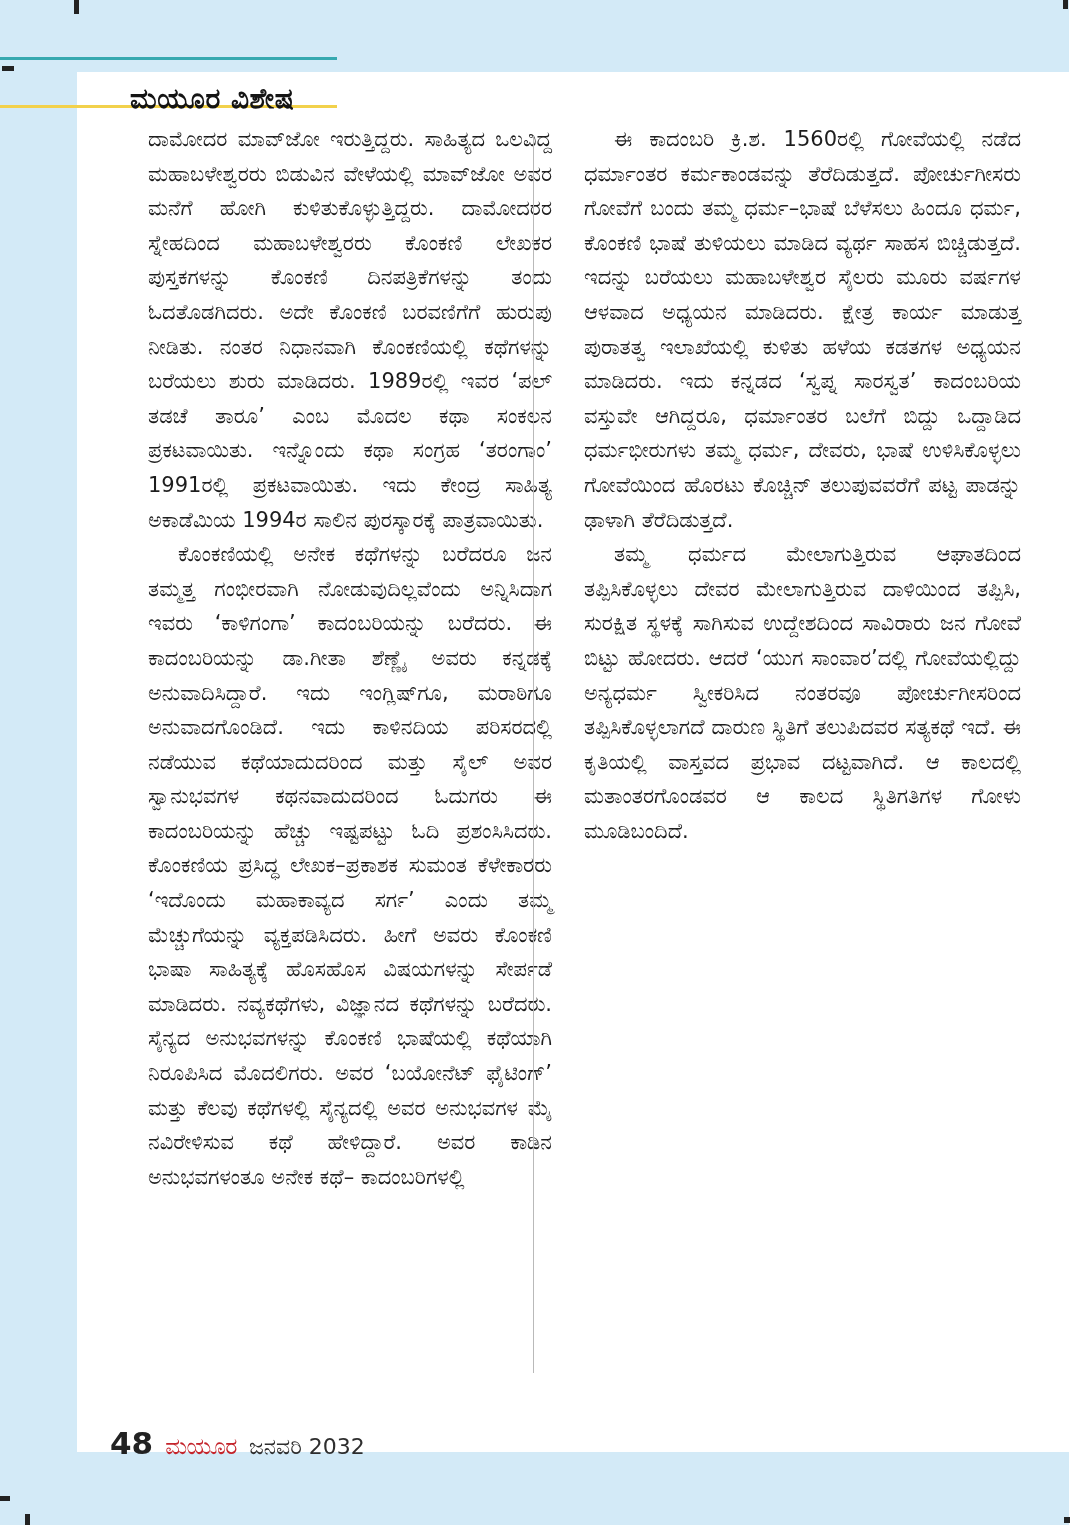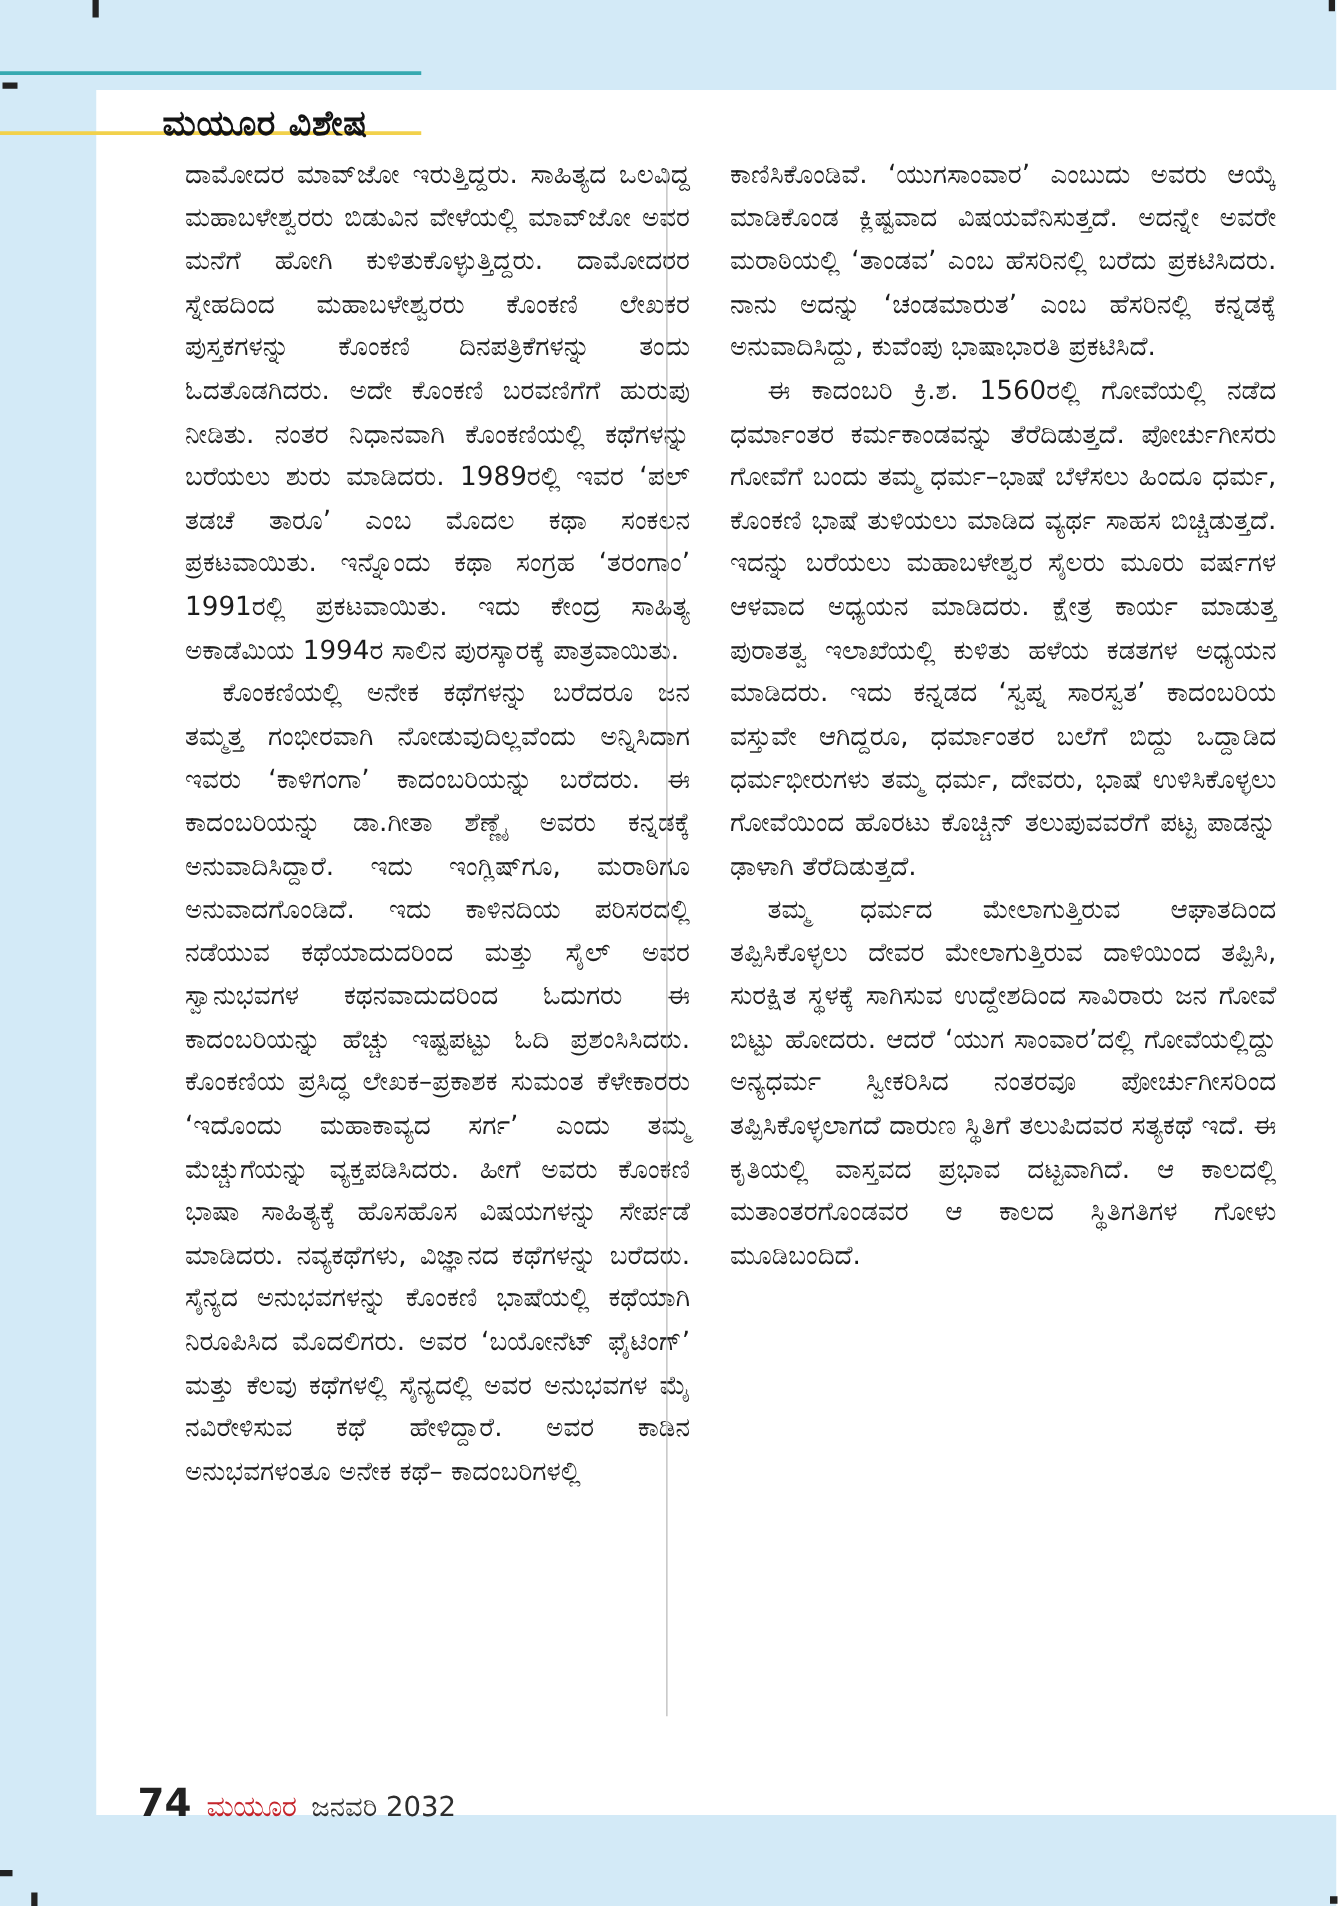--- a/index.html
+++ b/index.html
@@ -64,24 +64,23 @@
 <div class="page-header">
   <h1>ಮಯೂರ ವಿಶೇಷ</h1>
 </div>
 
 <div class="article">
   <div class="col col-left">
       <p>ದಾಮೋದರ ಮಾವ್‌ಜೋ ಇರುತ್ತಿದ್ದರು. ಸಾಹಿತ್ಯದ ಒಲವಿದ್ದ ಮಹಾಬಳೇಶ್ವರರು ಬಿಡುವಿನ ವೇಳೆಯಲ್ಲಿ ಮಾವ್‌ಜೋ ಅವರ ಮನೆಗೆ ಹೋಗಿ ಕುಳಿತುಕೊಳ್ಳುತ್ತಿದ್ದರು. ದಾಮೋದರರ ಸ್ನೇಹದಿಂದ ಮಹಾಬಳೇಶ್ವರರು ಕೊಂಕಣಿ ಲೇಖಕರ ಪುಸ್ತಕಗಳನ್ನು ಕೊಂಕಣಿ ದಿನಪತ್ರಿಕೆಗಳನ್ನು ತಂದು ಓದತೊಡಗಿದರು. ಅದೇ ಕೊಂಕಣಿ ಬರವಣಿಗೆಗೆ ಹುರುಪು ನೀಡಿತು. ನಂತರ ನಿಧಾನವಾಗಿ ಕೊಂಕಣಿಯಲ್ಲಿ ಕಥೆಗಳನ್ನು ಬರೆಯಲು ಶುರು ಮಾಡಿದರು. 1989ರಲ್ಲಿ ಇವರ ‘ಪಲ್ ತಡಚೆ ತಾರೂ’ ಎಂಬ ಮೊದಲ ಕಥಾ ಸಂಕಲನ ಪ್ರಕಟವಾಯಿತು. ಇನ್ನೊಂದು ಕಥಾ ಸಂಗ್ರಹ ‘ತರಂಗಾಂ’ 1991ರಲ್ಲಿ ಪ್ರಕಟವಾಯಿತು. ಇದು ಕೇಂದ್ರ ಸಾಹಿತ್ಯ ಅಕಾಡೆಮಿಯ 1994ರ ಸಾಲಿನ ಪುರಸ್ಕಾರಕ್ಕೆ ಪಾತ್ರವಾಯಿತು.</p>
       <p class="indent">ಕೊಂಕಣಿಯಲ್ಲಿ ಅನೇಕ ಕಥೆಗಳನ್ನು ಬರೆದರೂ ಜನ ತಮ್ಮತ್ತ ಗಂಭೀರವಾಗಿ ನೋಡುವುದಿಲ್ಲವೆಂದು ಅನ್ನಿಸಿದಾಗ ಇವರು ‘ಕಾಳಿಗಂಗಾ’ ಕಾದಂಬರಿಯನ್ನು ಬರೆದರು. ಈ ಕಾದಂಬರಿಯನ್ನು ಡಾ.ಗೀತಾ ಶೆಣ್ಣೈ ಅವರು ಕನ್ನಡಕ್ಕೆ ಅನುವಾದಿಸಿದ್ದಾರೆ. ಇದು ಇಂಗ್ಲಿಷ್‌ಗೂ, ಮರಾಠಿಗೂ ಅನುವಾದಗೊಂಡಿದೆ. ಇದು ಕಾಳಿನದಿಯ ಪರಿಸರದಲ್ಲಿ ನಡೆಯುವ ಕಥೆಯಾದುದರಿಂದ ಮತ್ತು ಸೈಲ್ ಅವರ ಸ್ವಾನುಭವಗಳ ಕಥನವಾದುದರಿಂದ ಓದುಗರು ಈ ಕಾದಂಬರಿಯನ್ನು ಹೆಚ್ಚು ಇಷ್ಟಪಟ್ಟು ಓದಿ ಪ್ರಶಂಸಿಸಿದರು. ಕೊಂಕಣಿಯ ಪ್ರಸಿದ್ಧ ಲೇಖಕ–ಪ್ರಕಾಶಕ ಸುಮಂತ ಕೆಳೇಕಾರರು ‘ಇದೊಂದು ಮಹಾಕಾವ್ಯದ ಸರ್ಗ’ ಎಂದು ತಮ್ಮ ಮೆಚ್ಚುಗೆಯನ್ನು ವ್ಯಕ್ತಪಡಿಸಿದರು. ಹೀಗೆ ಅವರು ಕೊಂಕಣಿ ಭಾಷಾ ಸಾಹಿತ್ಯಕ್ಕೆ ಹೊಸಹೊಸ ವಿಷಯಗಳನ್ನು ಸೇರ್ಪಡೆ ಮಾಡಿದರು. ನವ್ಯಕಥೆಗಳು, ವಿಜ್ಞಾನದ ಕಥೆಗಳನ್ನು ಬರೆದರು. ಸೈನ್ಯದ ಅನುಭವಗಳನ್ನು ಕೊಂಕಣಿ ಭಾಷೆಯಲ್ಲಿ ಕಥೆಯಾಗಿ ನಿರೂಪಿಸಿದ ಮೊದಲಿಗರು. ಅವರ ‘ಬಯೋನೆಟ್ ಫೈಟಿಂಗ್’ ಮತ್ತು ಕೆಲವು ಕಥೆಗಳಲ್ಲಿ ಸೈನ್ಯದಲ್ಲಿ ಅವರ ಅನುಭವಗಳ ಮೈ ನವಿರೇಳಿಸುವ ಕಥೆ ಹೇಳಿದ್ದಾರೆ. ಅವರ ಕಾಡಿನ ಅನುಭವಗಳಂತೂ ಅನೇಕ ಕಥೆ– ಕಾದಂಬರಿಗಳಲ್ಲಿ</p>
     </div>
   <div class="col col-right">
-      <p>ಕಾಣಿಸಿಕೊಂಡಿವೆ. ‘ಯುಗಸಾಂವಾರ’ ಎಂಬುದು ಅವರು ಆಯ್ಕೆ ಮಾಡಿಕೊಂಡ ಕ್ಲಿಷ್ಟವಾದ ವಿಷಯವೆನಿಸುತ್ತದೆ. ಅದನ್ನೇ ಅವರೇ ಮರಾಠಿಯಲ್ಲಿ ‘ತಾಂಡವ’ ಎಂಬ ಹೆಸರಿನಲ್ಲಿ ಬರೆದು ಪ್ರಕಟಿಸಿದರು. ನಾನು ಅದನ್ನು ‘ಚಂಡಮಾರುತ’ ಎಂಬ ಹೆಸರಿನಲ್ಲಿ ಕನ್ನಡಕ್ಕೆ ಅನುವಾದಿಸಿದ್ದು, ಕುವೆಂಪು ಭಾಷಾಭಾರತಿ ಪ್ರಕಟಿಸಿದೆ.</p>
       <p class="indent">ಈ ಕಾದಂಬರಿ ಕ್ರಿ.ಶ. 1560ರಲ್ಲಿ ಗೋವೆಯಲ್ಲಿ ನಡೆದ ಧರ್ಮಾಂತರ ಕರ್ಮಕಾಂಡವನ್ನು ತೆರೆದಿಡುತ್ತದೆ. ಪೋರ್ಚುಗೀಸರು ಗೋವೆಗೆ ಬಂದು ತಮ್ಮ ಧರ್ಮ–ಭಾಷೆ ಬೆಳೆಸಲು ಹಿಂದೂ ಧರ್ಮ, ಕೊಂಕಣಿ ಭಾಷೆ ತುಳಿಯಲು ಮಾಡಿದ ವ್ಯರ್ಥ ಸಾಹಸ ಬಿಚ್ಚಿಡುತ್ತದೆ. ಇದನ್ನು ಬರೆಯಲು ಮಹಾಬಳೇಶ್ವರ ಸೈಲರು ಮೂರು ವರ್ಷಗಳ ಆಳವಾದ ಅಧ್ಯಯನ ಮಾಡಿದರು. ಕ್ಷೇತ್ರ ಕಾರ್ಯ ಮಾಡುತ್ತ ಪುರಾತತ್ವ ಇಲಾಖೆಯಲ್ಲಿ ಕುಳಿತು ಹಳೆಯ ಕಡತಗಳ ಅಧ್ಯಯನ ಮಾಡಿದರು. ಇದು ಕನ್ನಡದ ‘ಸ್ವಪ್ನ ಸಾರಸ್ವತ’ ಕಾದಂಬರಿಯ ವಸ್ತುವೇ ಆಗಿದ್ದರೂ, ಧರ್ಮಾಂತರ ಬಲೆಗೆ ಬಿದ್ದು ಒದ್ದಾಡಿದ ಧರ್ಮಭೀರುಗಳು ತಮ್ಮ ಧರ್ಮ, ದೇವರು, ಭಾಷೆ ಉಳಿಸಿಕೊಳ್ಳಲು ಗೋವೆಯಿಂದ ಹೊರಟು ಕೊಚ್ಚಿನ್ ತಲುಪುವವರೆಗೆ ಪಟ್ಟ ಪಾಡನ್ನು ಢಾಳಾಗಿ ತೆರೆದಿಡುತ್ತದೆ.</p>
       <p class="indent">ತಮ್ಮ ಧರ್ಮದ ಮೇಲಾಗುತ್ತಿರುವ ಆಘಾತದಿಂದ ತಪ್ಪಿಸಿಕೊಳ್ಳಲು ದೇವರ ಮೇಲಾಗುತ್ತಿರುವ ದಾಳಿಯಿಂದ ತಪ್ಪಿಸಿ, ಸುರಕ್ಷಿತ ಸ್ಥಳಕ್ಕೆ ಸಾಗಿಸುವ ಉದ್ದೇಶದಿಂದ ಸಾವಿರಾರು ಜನ ಗೋವೆ ಬಿಟ್ಟು ಹೋದರು. ಆದರೆ ‘ಯುಗ ಸಾಂವಾರ’ದಲ್ಲಿ ಗೋವೆಯಲ್ಲಿದ್ದು ಅನ್ಯಧರ್ಮ ಸ್ವೀಕರಿಸಿದ ನಂತರವೂ ಪೋರ್ಚುಗೀಸರಿಂದ ತಪ್ಪಿಸಿಕೊಳ್ಳಲಾಗದೆ ದಾರುಣ ಸ್ಥಿತಿಗೆ ತಲುಪಿದವರ ಸತ್ಯಕಥೆ ಇದೆ. ಈ ಕೃತಿಯಲ್ಲಿ ವಾಸ್ತವದ ಪ್ರಭಾವ ದಟ್ಟವಾಗಿದೆ. ಆ ಕಾಲದಲ್ಲಿ ಮತಾಂತರಗೊಂಡವರ ಆ ಕಾಲದ ಸ್ಥಿತಿಗತಿಗಳ ಗೋಳು ಮೂಡಿಬಂದಿದೆ.</p>
     </div>
 </div>
 <div class="col-divider"></div>
 
 <div class="page-footer">
-  <span class="footer-pagenum">74</span>
+  <span class="footer-pagenum">48</span>
   <span class="footer-logo">ಮಯೂರ</span>
   <span class="footer-issue">ಜನವರಿ 2032</span>
 </div>
 
 </body></html>

